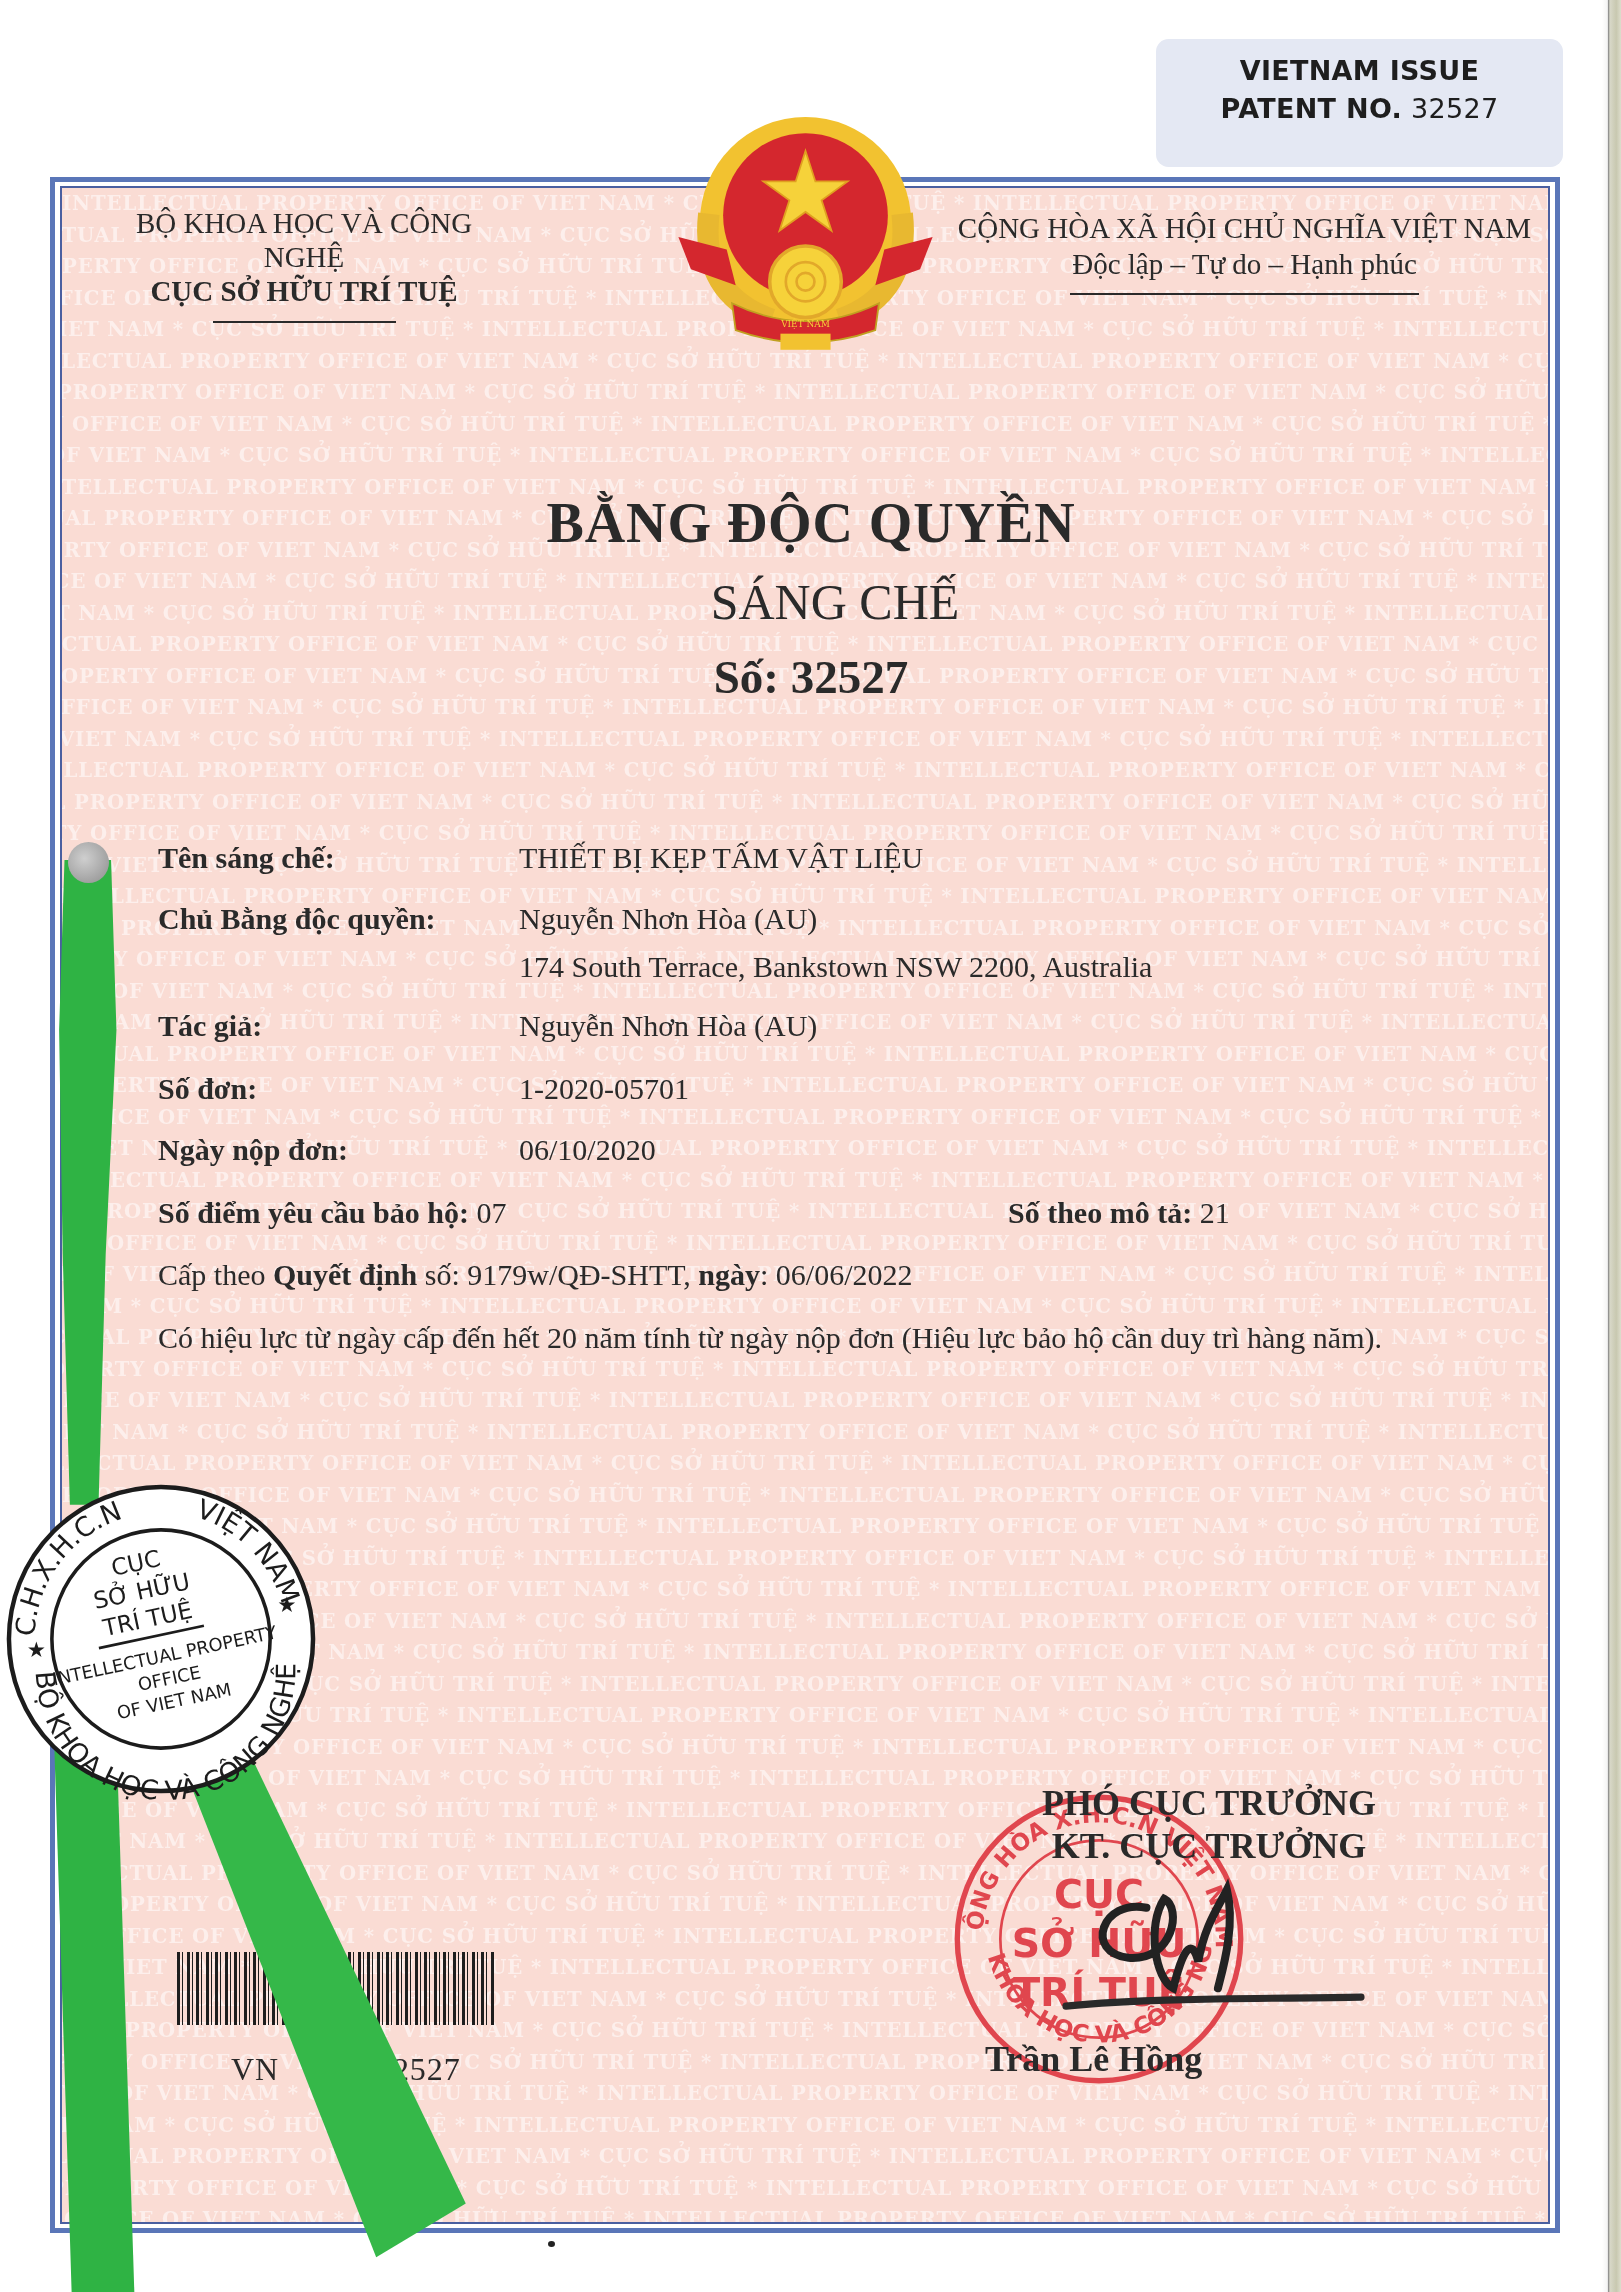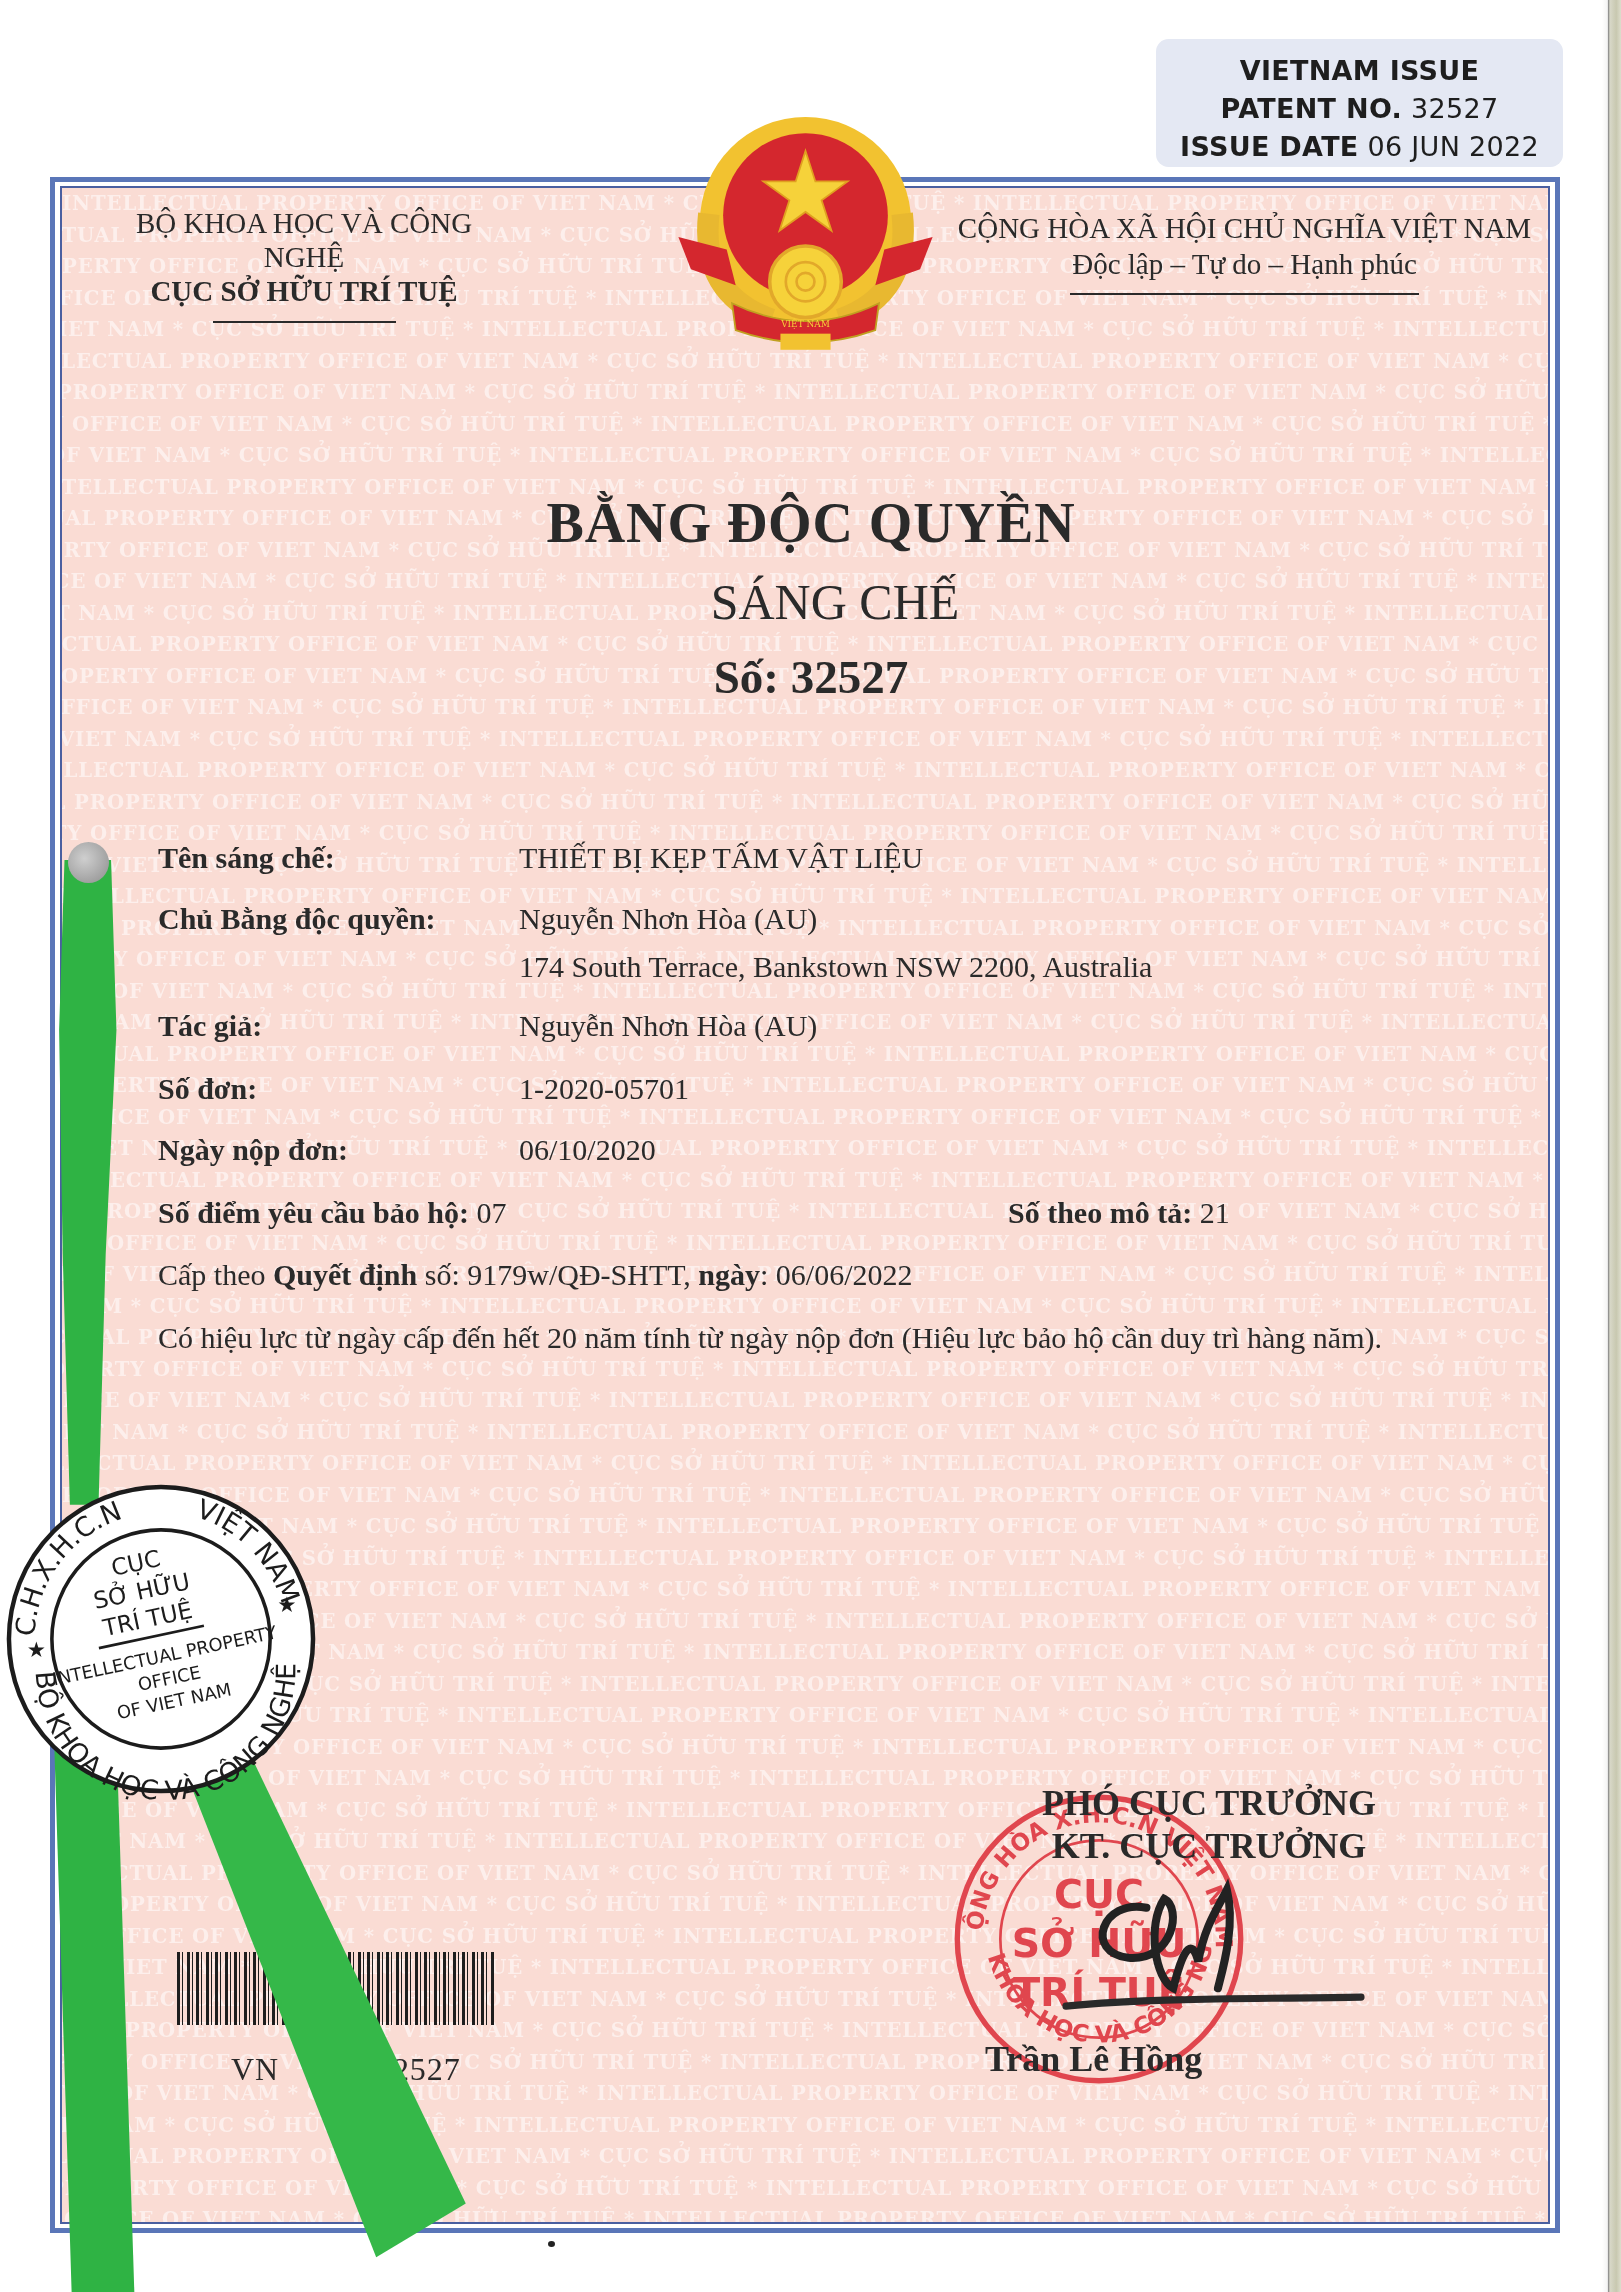--- a/index.html
+++ b/index.html
@@ -103,21 +103,20 @@
   .dot { position: absolute; left: 548px; top: 2241px; width: 7.2px; height: 6.3px; background: #222; border-radius: 50%; }
 </style>
 </head>
 <body>
 
 <div class="scan-edge"></div>
 
 <div class="badge">
   <div><b>VIETNAM ISSUE</b></div>
   <div><b>PATENT NO.</b> <span class="val">32527</span></div>
-  <div><b>ISSUE DATE</b> <span class="val">06 JUN 2022</span></div>
 </div>
 
 <div class="frame-outer"></div>
 <div class="frame-inner">
   <div class="watermark" id="wm">
       <div style="margin-left: 0px;">INTELLECTUAL PROPERTY OFFICE OF VIET NAM * CỤC SỞ HỮU TRÍ TUỆ * INTELLECTUAL PROPERTY OFFICE OF VIET NAM * CỤC SỞ HỮU TRÍ TUỆ * INTELLECTUAL PROPERTY OFFICE OF VIET NAM * CỤC SỞ HỮU TRÍ TUỆ * INTELLECTUAL PROPERTY OFFICE OF VIET NAM * CỤC SỞ HỮU TRÍ TUỆ * INTELLECTUAL PROPERTY OFFICE OF VIET NAM * CỤC SỞ HỮU TRÍ TUỆ * INTELLECTUAL PROPERTY OFFICE OF VIET NAM * CỤC SỞ HỮU TRÍ TUỆ * INTELLECTUAL PROPERTY OFFICE OF VIET NAM * CỤC SỞ HỮU TRÍ TUỆ * INTELLECTUAL PROPERTY OFFICE OF VIET NAM * CỤC SỞ HỮU TRÍ TUỆ * </div>
       <div style="margin-left: -123px;">INTELLECTUAL PROPERTY OFFICE OF VIET NAM * CỤC SỞ HỮU TRÍ TUỆ * INTELLECTUAL PROPERTY OFFICE OF VIET NAM * CỤC SỞ HỮU TRÍ TUỆ * INTELLECTUAL PROPERTY OFFICE OF VIET NAM * CỤC SỞ HỮU TRÍ TUỆ * INTELLECTUAL PROPERTY OFFICE OF VIET NAM * CỤC SỞ HỮU TRÍ TUỆ * INTELLECTUAL PROPERTY OFFICE OF VIET NAM * CỤC SỞ HỮU TRÍ TUỆ * INTELLECTUAL PROPERTY OFFICE OF VIET NAM * CỤC SỞ HỮU TRÍ TUỆ * INTELLECTUAL PROPERTY OFFICE OF VIET NAM * CỤC SỞ HỮU TRÍ TUỆ * INTELLECTUAL PROPERTY OFFICE OF VIET NAM * CỤC SỞ HỮU TRÍ TUỆ * </div>
       <div style="margin-left: -245px;">INTELLECTUAL PROPERTY OFFICE OF VIET NAM * CỤC SỞ HỮU TRÍ TUỆ * INTELLECTUAL PROPERTY OFFICE OF VIET NAM * CỤC SỞ HỮU TRÍ TUỆ * INTELLECTUAL PROPERTY OFFICE OF VIET NAM * CỤC SỞ HỮU TRÍ TUỆ * INTELLECTUAL PROPERTY OFFICE OF VIET NAM * CỤC SỞ HỮU TRÍ TUỆ * INTELLECTUAL PROPERTY OFFICE OF VIET NAM * CỤC SỞ HỮU TRÍ TUỆ * INTELLECTUAL PROPERTY OFFICE OF VIET NAM * CỤC SỞ HỮU TRÍ TUỆ * INTELLECTUAL PROPERTY OFFICE OF VIET NAM * CỤC SỞ HỮU TRÍ TUỆ * INTELLECTUAL PROPERTY OFFICE OF VIET NAM * CỤC SỞ HỮU TRÍ TUỆ * </div>
       <div style="margin-left: -368px;">INTELLECTUAL PROPERTY OFFICE OF VIET NAM * CỤC SỞ HỮU TRÍ TUỆ * INTELLECTUAL PROPERTY OFFICE OF VIET NAM * CỤC SỞ HỮU TRÍ TUỆ * INTELLECTUAL PROPERTY OFFICE OF VIET NAM * CỤC SỞ HỮU TRÍ TUỆ * INTELLECTUAL PROPERTY OFFICE OF VIET NAM * CỤC SỞ HỮU TRÍ TUỆ * INTELLECTUAL PROPERTY OFFICE OF VIET NAM * CỤC SỞ HỮU TRÍ TUỆ * INTELLECTUAL PROPERTY OFFICE OF VIET NAM * CỤC SỞ HỮU TRÍ TUỆ * INTELLECTUAL PROPERTY OFFICE OF VIET NAM * CỤC SỞ HỮU TRÍ TUỆ * INTELLECTUAL PROPERTY OFFICE OF VIET NAM * CỤC SỞ HỮU TRÍ TUỆ * </div>
       <div style="margin-left: -491px;">INTELLECTUAL PROPERTY OFFICE OF VIET NAM * CỤC SỞ HỮU TRÍ TUỆ * INTELLECTUAL PROPERTY OFFICE OF VIET NAM * CỤC SỞ HỮU TRÍ TUỆ * INTELLECTUAL PROPERTY OFFICE OF VIET NAM * CỤC SỞ HỮU TRÍ TUỆ * INTELLECTUAL PROPERTY OFFICE OF VIET NAM * CỤC SỞ HỮU TRÍ TUỆ * INTELLECTUAL PROPERTY OFFICE OF VIET NAM * CỤC SỞ HỮU TRÍ TUỆ * INTELLECTUAL PROPERTY OFFICE OF VIET NAM * CỤC SỞ HỮU TRÍ TUỆ * INTELLECTUAL PROPERTY OFFICE OF VIET NAM * CỤC SỞ HỮU TRÍ TUỆ * INTELLECTUAL PROPERTY OFFICE OF VIET NAM * CỤC SỞ HỮU TRÍ TUỆ * </div>

